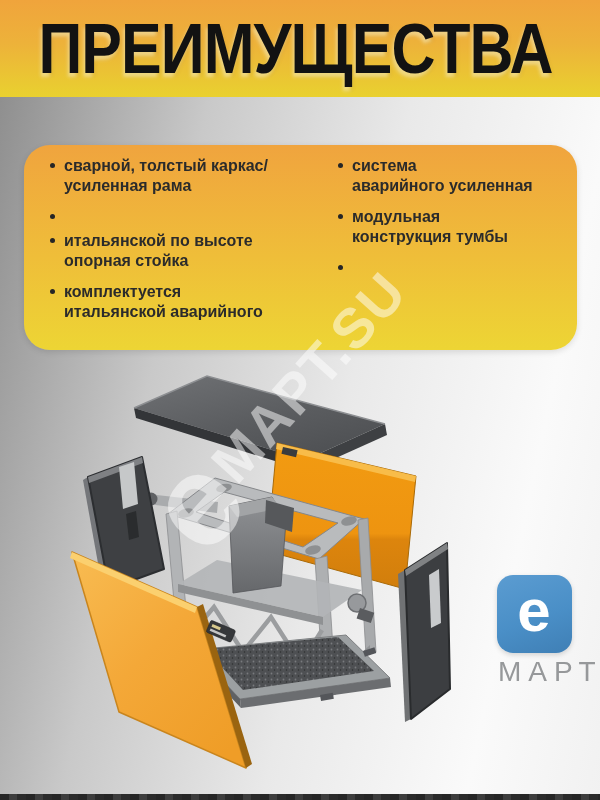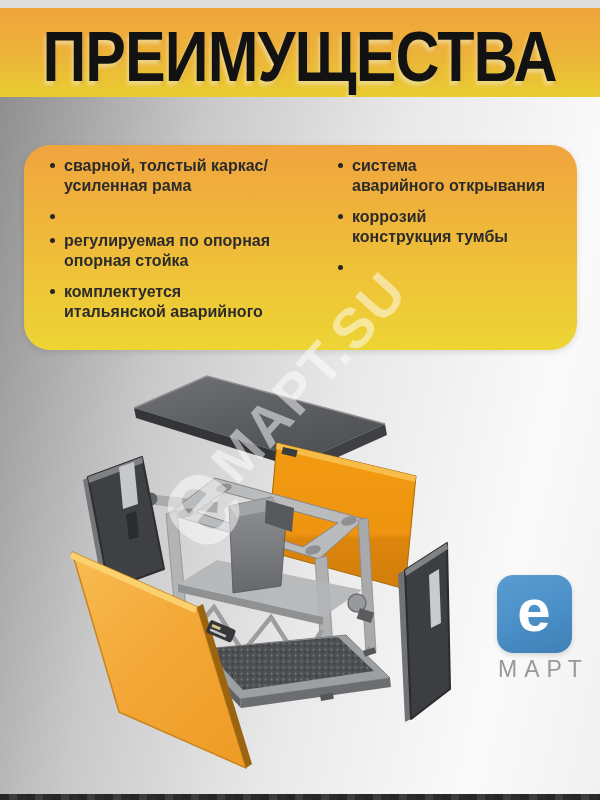--- a/index.html
+++ b/index.html
@@ -1,22 +1,22 @@
 <!DOCTYPE html>
 <html><head>
 <meta charset="utf-8">
 <style>
   html,body{margin:0;padding:0;background:#ddd;}
   .page{position:relative;width:600px;height:800px;overflow:hidden;
         font-family:"Liberation Sans","DejaVu Sans",sans-serif;}
 
   
-  .header{position:absolute;left:0;top:8px;width:600px;height:97px;
+  .header{position:absolute;left:0;top:0;width:600px;height:97px;
           background:linear-gradient(180deg,#F0A43C 0%,#EDB23A 45%,#E9D12F 100%);
-          display:flex;align-items:center;justify-content:center;}
+          display:flex;align-items:center;justify-content:flex-start;}
   .title{margin:0;font-size:70px;font-weight:800;color:#121212;letter-spacing:-1px;
          transform:scaleX(.87);transform-origin:center;white-space:nowrap;
          text-shadow:-2px 4px 4px rgba(255,248,200,.55), 0 3px 5px rgba(120,80,0,.18);}
 
   
   .stage{position:absolute;left:0;top:97px;width:600px;height:703px;
          background:linear-gradient(102deg,#8f8f8f 0%,#c9c9c9 28%,#e9e9e9 55%,#fafafa 82%,#f1f1f1 100%);}
 
   
   .card{position:absolute;left:24px;top:48px; 
@@ -43,21 +43,21 @@
   .wm-text{font-size:56px;font-weight:700;letter-spacing:2px;}
 
   
   .logo{position:absolute;left:492px;top:575px;  width:84px;text-align:center;}
   .logo-badge{width:75px;height:78px;margin:0 auto;border-radius:16px;
               background:linear-gradient(160deg,#5b9cd1 0%,#4A8FC7 55%,#3f7fb5 100%);
               display:flex;align-items:center;justify-content:center;
               box-shadow:0 2px 5px rgba(0,0,0,.15);}
   .logo-badge span{color:#fff;font-size:60px;font-weight:700;line-height:1;
                    transform:translateY(-3px);}
-  .logo-brand{margin-top:3px;font-size:23px;font-weight:400;color:#96989a;
+  .logo-brand{margin-top:3px;font-size:28px;font-weight:400;color:#96989a;
               letter-spacing:7px;padding-left:6px;}
 
   
   .bottom-strip{position:absolute;left:0;bottom:0;width:600px;height:6px;
                 background:repeating-linear-gradient(90deg,#262626 0 9px,#3d3d3d 9px 17px,#2b2b2b 17px 26px);}
 </style>
 </head>
 <body>
 
 <div class="page">
@@ -73,38 +73,38 @@
         <li class="adv-item">
           <span class="dot"></span>
           <span class="adv-text">сварной, толстый каркас/
 усиленная рама</span>
         </li>
         <li class="adv-item">
           <span class="dot"></span>
         </li>
         <li class="adv-item">
           <span class="dot"></span>
-          <span class="adv-text">регулируемая по опорная
+          <span class="adv-text">итальянской по высоте
 опорная стойка</span>
         </li>
         <li class="adv-item">
           <span class="dot"></span>
           <span class="adv-text">комплектуется
 итальянской аварийного</span>
         </li>
       </ul>
       <ul class="col right">
         <li class="adv-item">
           <span class="dot"></span>
           <span class="adv-text">система
-аварийного открывания</span>
-        </li>
-        <li class="adv-item">
-          <span class="dot"></span>
-          <span class="adv-text">коррозий
+аварийного усиленная</span>
+        </li>
+        <li class="adv-item">
+          <span class="dot"></span>
+          <span class="adv-text">модульная
 конструкция тумбы</span>
         </li>
         <li class="adv-item">
           <span class="dot"></span>
         </li>
       </ul>
     </section>
   </div>
 
   <svg class="diagram" viewBox="0 0 600 800" xmlns="http://www.w3.org/2000/svg">

